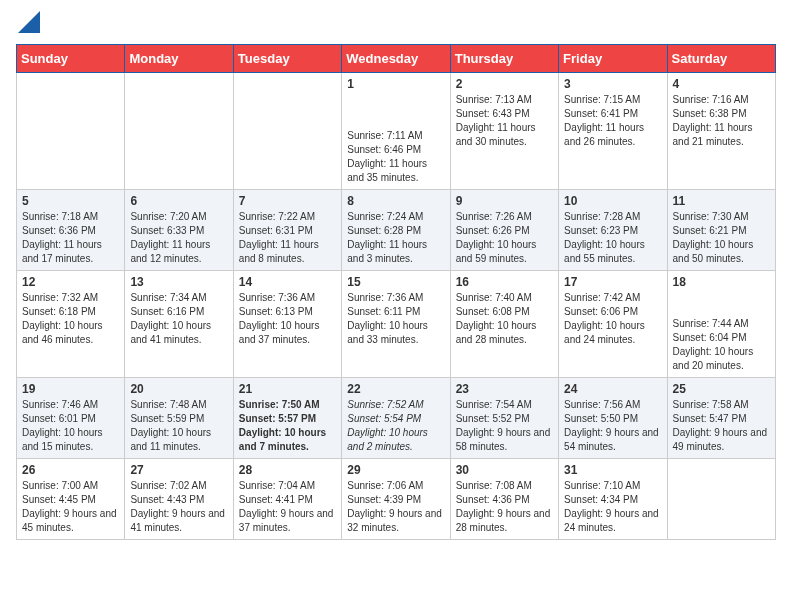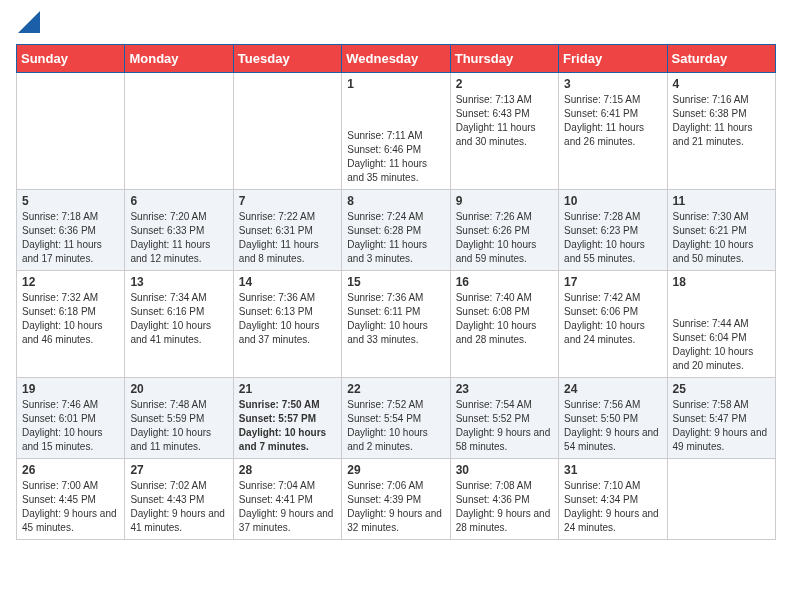--- a/index.html
+++ b/index.html
@@ -250,21 +250,21 @@
 Daylight: 10 hours and 11 minutes.</div>
         </td>
         <td>
           <span class="day-num">21</span>
           <div class="day-info" style="white-space: pre-line; font-weight: bold;">Sunrise: 7:50 AM
 Sunset: 5:57 PM
 Daylight: 10 hours and 7 minutes.</div>
         </td>
         <td>
           <span class="day-num">22</span>
-          <div class="day-info" style="white-space: pre-line;">Sunrise: 7:52 AM
+          <div class="day-info" style="white-space: pre-line; font-style: italic;">Sunrise: 7:52 AM
 Sunset: 5:54 PM
 Daylight: 10 hours and 2 minutes.</div>
         </td>
         <td>
           <span class="day-num">23</span>
           <div class="day-info" style="white-space: pre-line;">Sunrise: 7:54 AM
 Sunset: 5:52 PM
 Daylight: 9 hours and 58 minutes.</div>
         </td>
         <td>

